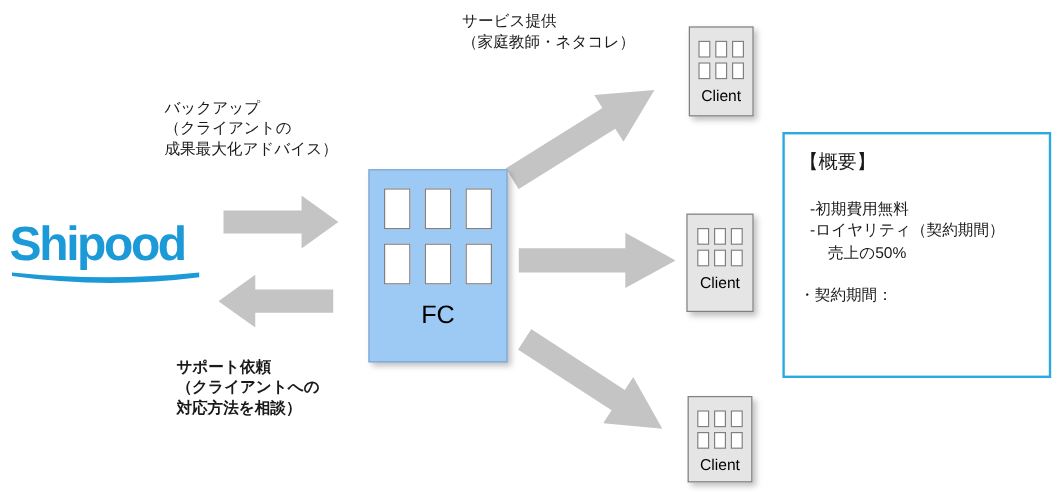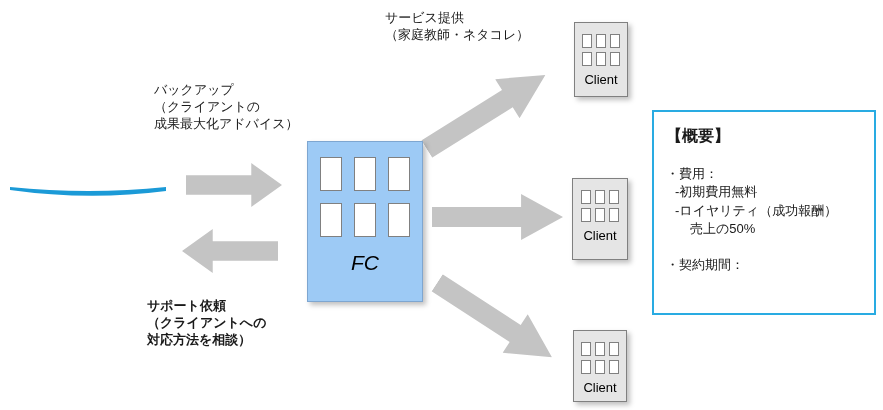--- a/index.html
+++ b/index.html
@@ -23,21 +23,21 @@
     line-height:1.0;
   }
   .logo-swoosh{display:block;margin-top:1px;}
 
   
   .label{
     position:absolute;white-space:pre-line;
     font-size:13px;line-height:1.3;color:var(--text);
   }
   .label-service{left:385px;top:10px;width:170px;}
-  .label-backup{left:154px;top:82px;width:180px;}
+  .label-backup{left:137px;top:82px;width:180px;}
   .label-support{left:147px;top:298px;width:180px;font-weight:bold;}
 
   
   .arrow{
     position:absolute;background:var(--arrow);
     clip-path:polygon(0% 28%,68% 28%,68% 0%,100% 50%,68% 100%,68% 72%,0% 72%);
   }
   .arrow-to-fc   {left:186px;top:163px;width:96px;height:44px;}
   .arrow-from-fc {left:182px;top:229px;width:96px;height:44px;transform:scaleX(-1);}
   .arrow-top     {left:416px;top:89px; width:140px;height:46px;transform:rotate(-32deg);}
@@ -51,50 +51,51 @@
     display:flex;flex-direction:column;align-items:center;
   }
   .bldg .windows{
     display:grid;grid-template-columns:repeat(3,auto);
   }
   .bldg .win{background:#fff;border:1px solid var(--bldg-border);}
   .bldg .bldg-label{text-align:center;}
 
   .bldg-fc{
     left:307px;top:141px;width:116px;height:161px;
-    background:var(--fc-fill);border:1px solid var(--fc-border);font-style:italic;
+    background:var(--fc-fill);border:1px solid var(--fc-border);
   }
   .bldg-fc .windows{gap:12px;margin-top:15px;}
   .bldg-fc .win{width:22px;height:34px;}
   .bldg-fc .bldg-label{font-size:21px;margin-top:14px;color:#000;}
 
   .bldg-client .windows{gap:4px;margin-top:11px;}
   .bldg-client .win{width:10px;height:14px;}
   .bldg-client .bldg-label{font-size:13px;margin-top:6px;color:#000;}
   .client-1{left:574px;top:22px; width:54px;height:75px;}
   .client-2{left:572px;top:178px;width:56px;height:82px;}
   .client-3{left:573px;top:330px;width:54px;height:72px;}
 
   
   .overview{
     position:absolute;left:652px;top:110px;width:224px;height:205px;
     border:2px solid var(--box-border);background:#fff;
     padding:13px 12px;font-size:13px;line-height:1.42;
   }
-  .ov-title{font-size:16px;font-weight:bold;margin-bottom:17px;}
+  .ov-title{font-size:16px;font-weight:normal;margin-bottom:17px;}
   .ov-section{margin-bottom:17px;}
   .ov-line{padding-left:9px;}
   .ov-line.indent2{padding-left:24px;}
 </style>
 </head>
 <body>
 
 <div class="stage">
 
   <div class="logo">
+    <div class="logo-text">Shipood</div>
     <svg class="logo-swoosh" width="160" height="15" viewBox="0 0 160 15">
       <path d="M2,2 Q81,10 158,2 L158,6 Q81,16 2,5 Z" fill="#1B9AD7"></path>
     </svg>
   </div>
 
   <div class="label label-service">サービス提供
 （家庭教師・ネタコレ）</div>
   <div class="label label-backup">バックアップ
 （クライアントの
 成果最大化アドバイス）</div>
@@ -153,23 +154,22 @@
         <span class="win"></span>
         <span class="win"></span>
     </div>
     <div class="bldg-label">Client</div>
   </div>
 
   <div class="overview">
     <div class="ov-title">【概要】</div>
 
     <div class="ov-section">
-      <div class="ov-heading">・費用：</div>
       <div class="ov-line">-初期費用無料</div>
-      <div class="ov-line">-ロイヤリティ（成功報酬）</div>
+      <div class="ov-line">-ロイヤリティ（契約期間）</div>
       <div class="ov-line indent2">売上の50%</div>
     </div>
 
     <div class="ov-section">
       <div class="ov-heading">・契約期間：</div>
     </div>
   </div>
 
 </div>
 

